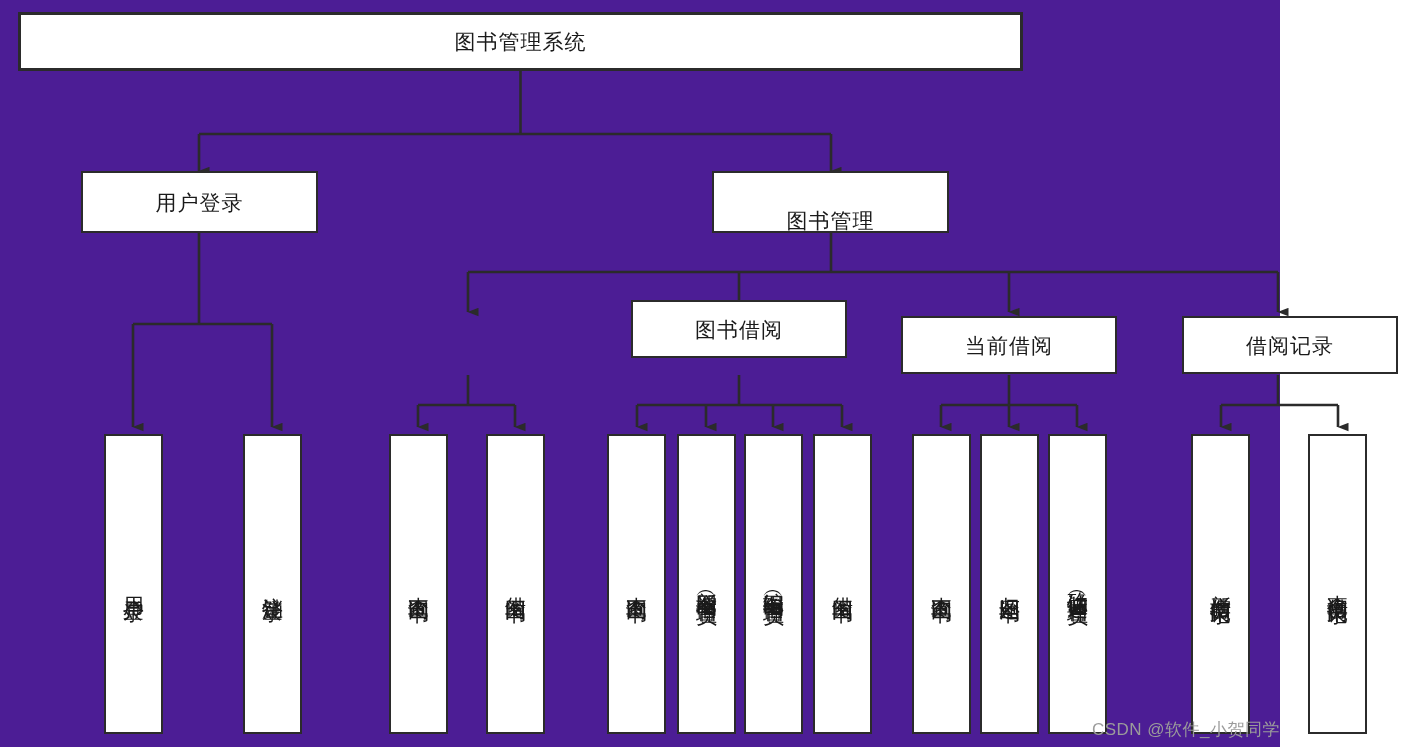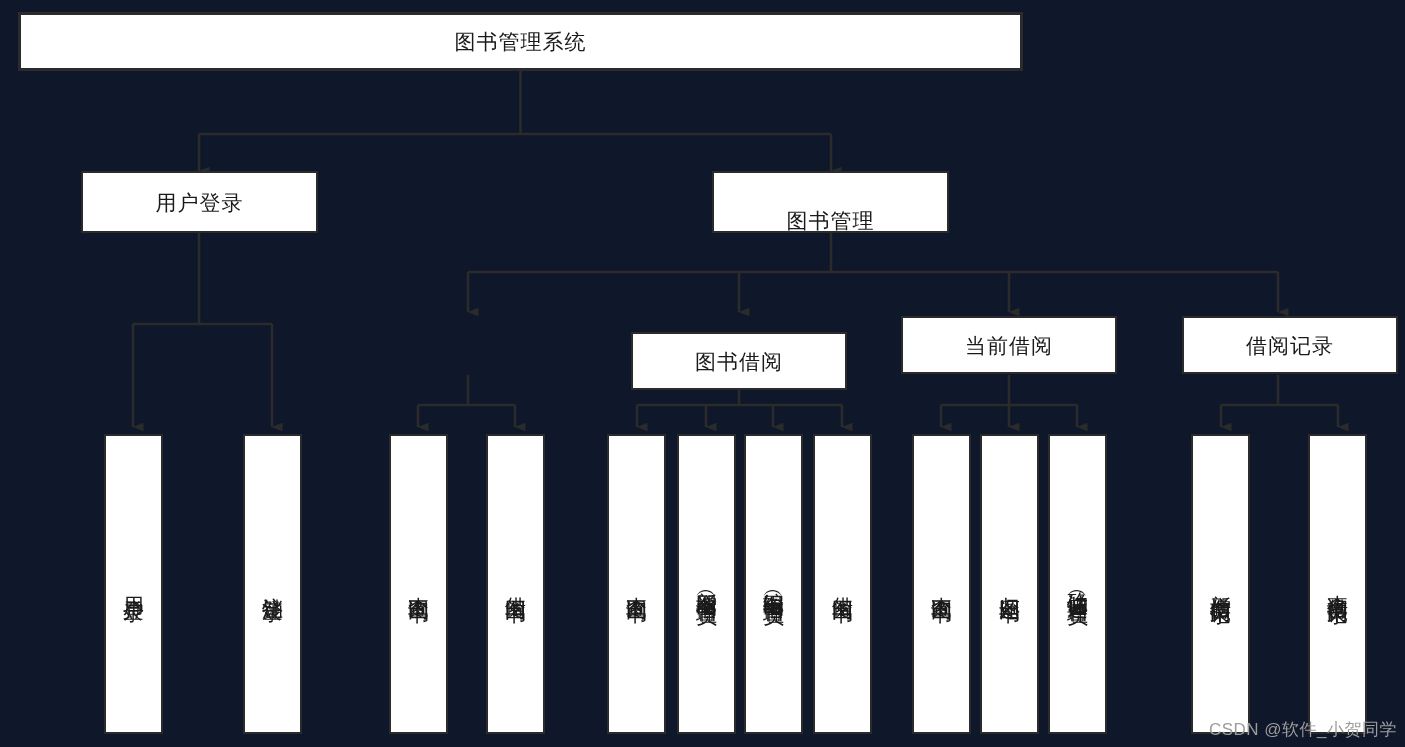--- a/index.html
+++ b/index.html
@@ -9,23 +9,23 @@
   }
   body {
     width: 1405px;
     height: 747px;
     font-family: "Liberation Sans", "DejaVu Sans", sans-serif;
     overflow: hidden;
     position: relative;
   }
   #diagram-root {
     position: relative;
-    width: 1405px;
+    width: 1280px;
     height: 747px;
-    background: #0f172a;
+    background: #4c1d95;
   }
   svg.diagram-canvas {
     position: absolute;
     left: 0;
     top: 0;
     width: 1405px;
     height: 747px;
   }
   .node-box {
     position: absolute;
@@ -52,21 +52,21 @@
     color: #1a1a1a;
     letter-spacing: 2px;
     writing-mode: vertical-rl;
     text-orientation: upright;
     line-height: 1.05;
     white-space: nowrap;
     max-height: 100%;
   }
   .watermark {
     position: absolute;
-    right: 8px;
+    right: 0;
     bottom: 6px;
     font-size: 17px;
     color: #9b9b9b;
     white-space: nowrap;
     letter-spacing: 0.5px;
     pointer-events: none;
   }
 </style>
 </head>
 <body>
@@ -133,21 +133,21 @@
 
   <div class="node-box" style="left:81px; top:171px; width:237px; height:62px;">
     <span class="node-label-h">用户登录</span>
   </div>
 
   <div class="node-box" style="left:712px; top:171px; width:237px; height:62px;align-items:flex-end;">
     <span class="node-label-h">图书管理</span>
   </div>
 
 
-  <div class="node-box" style="left:631px; top:332px; width:216px; height:58px;">
+  <div class="node-box" style="left:631px; top:300px; width:216px; height:58px;">
     <span class="node-label-h">图书借阅</span>
   </div>
 
   <div class="node-box" style="left:901px; top:316px; width:216px; height:58px;align-items:center;">
     <span class="node-label-h">当前借阅</span>
   </div>
 
   <div class="node-box" style="left:1170px; top:316px; width:216px; height:58px;margin-left:12px;">
     <span class="node-label-h">借阅记录</span>
   </div>

